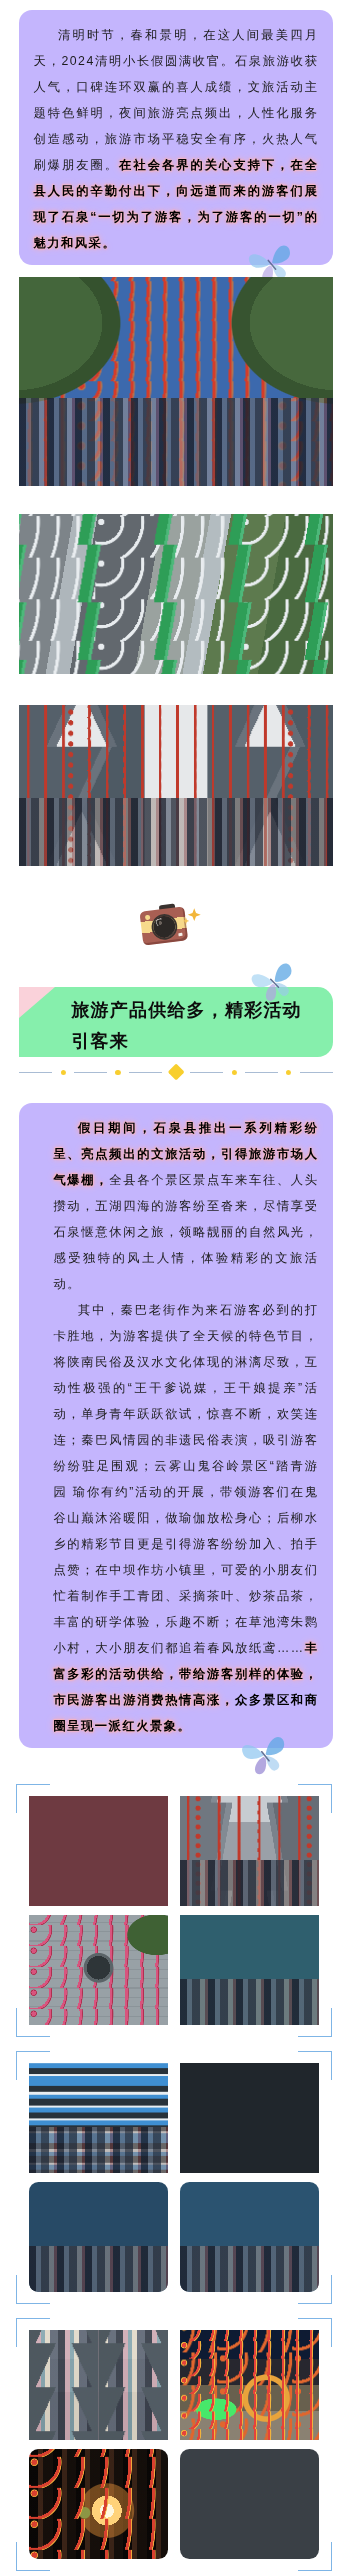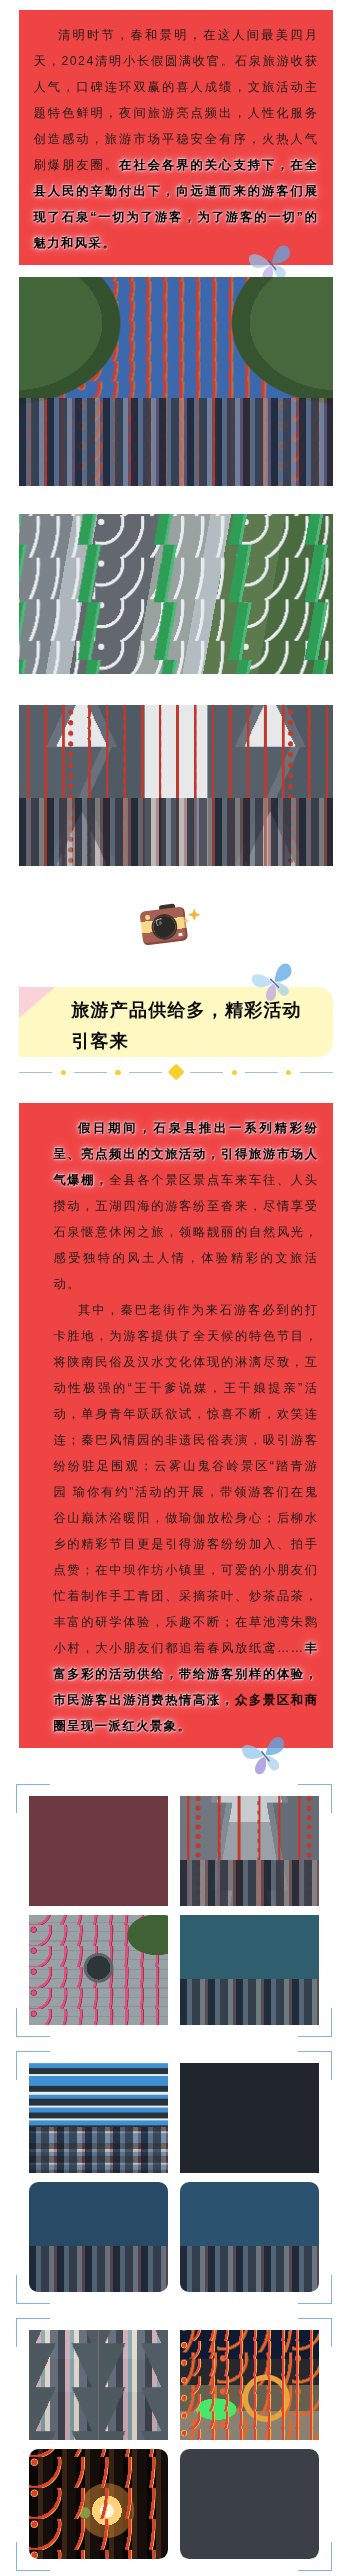--- a/index.html
+++ b/index.html
@@ -1,20 +1,20 @@
 <!DOCTYPE html>
 <html lang="zh" style="font-size:9.4px"><head>
 <meta charset="utf-8">
 <style>
   html,body{margin:0;padding:0;background:#fff;}
   .page{position:relative;width:352px;height:2576px;margin:0 auto;background:#ffffff;
         font-family:"Liberation Sans","DejaVu Sans",sans-serif;overflow:hidden;}
 
   
-  .tblock{position:relative;margin:0 19.4px;background:#ef4444;border-radius:0;
+  .tblock{position:relative;margin:0 19.4px;background:#c4b5fd;border-radius:13px;
           padding:11.7px 14px 9.4px;box-sizing:border-box;}
   .tblock p{margin:0;font-size:12.3px;line-height:26px;letter-spacing:1.5px;
             color:#1c1c1c;text-align:justify;text-indent:2em;}
   .sg-normal{font-weight:400;}
   .sg-hl{font-weight:700;color:#000;
          text-shadow:0.6px 0.6px 1.2px #f7b6c0,-0.6px -0.6px 1.2px #f7b6c0,0 0 4.7px #f4a3b1,0 0 8.2px #f7bac5;}
   .sg-bold{font-weight:700;color:#000;}
 
   
   .photo{box-sizing:border-box;background-color:#9aa1ab;background-repeat:no-repeat;position:relative;overflow:hidden;}
@@ -54,21 +54,21 @@
   .cam-lens{position:absolute;left:11.7px;top:6.5px;width:22px;height:22px;border-radius:50%;
     background:radial-gradient(circle at 34% 30%,#6b625c 0 8%,#2c2826 9% 72%,#46403b 73% 100%);
     box-shadow:0 0 0 1.8px #3b3430;}
   .cam-lens::after{content:"";position:absolute;left:3.5px;top:2.9px;width:5.9px;height:5.9px;border-radius:50%;
     border-top:1.8px solid #f4f1ec;border-left:1.8px solid rgba(244,241,236,.6);border-bottom:1.8px solid transparent;border-right:1.8px solid transparent;transform:rotate(-12deg);}
   .cam-dot{position:absolute;left:4.7px;top:3.5px;width:5.3px;height:5.3px;border-radius:50%;background:#f5d98c;}
   .cam-sq{position:absolute;right:5.3px;bottom:4.7px;width:3.5px;height:3.5px;background:#f3efe8;border-radius:0.6px;}
   .cam-sparkle{position:absolute;right:4.7px;top:0;}
 
   
-  .sec-head{position:relative;margin:39px 19.4px 0;height:70px;background:#fef9c3;
+  .sec-head{position:relative;margin:39px 19.4px 0;height:70px;background:#86efac;
             border-radius:0 15.3px 15.3px 0;box-sizing:border-box;padding:8.2px 11.7px 0 52px;}
   .sec-head::before{content:"";position:absolute;left:0;top:0;width:0;height:0;
     border-top:31px solid #fad2da;border-right:36px solid transparent;}
   .sec-head h2{margin:0;font-size:18px;line-height:31px;letter-spacing:1.2px;color:#0d0d0d;font-weight:700;}
 
   
   .butterfly{position:absolute;pointer-events:none;}
   .bf1{right:36px;bottom:-20px;width:52px;}
   .bf2{right:34px;top:-28px;width:51px;}
   .bf3{right:42px;bottom:-28px;width:53px;}

